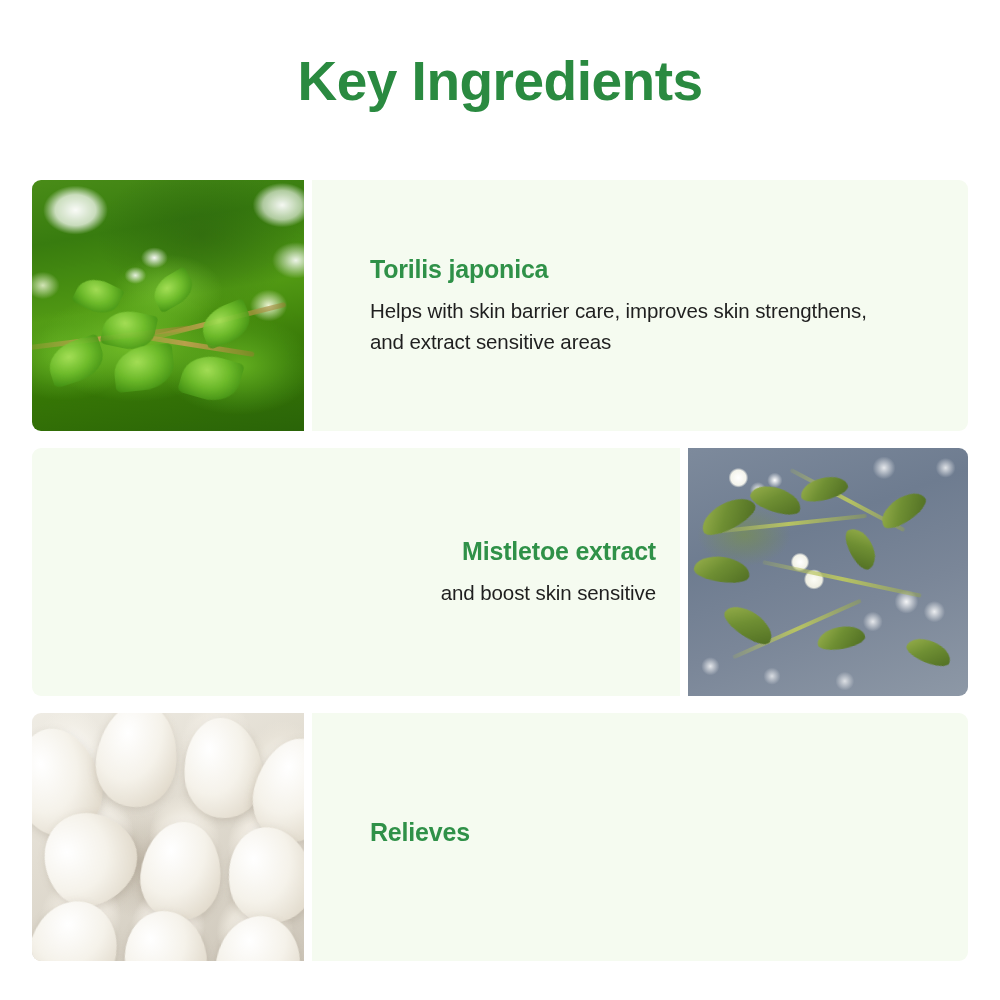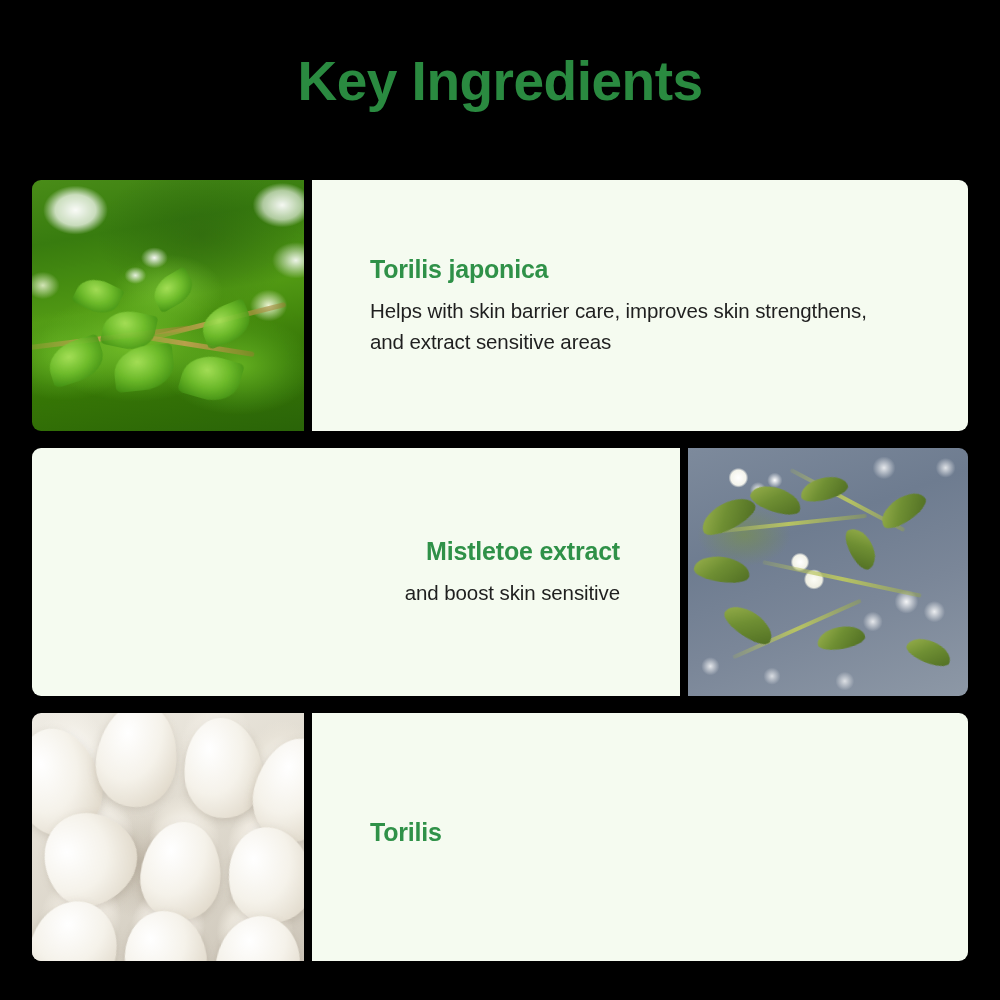--- a/index.html
+++ b/index.html
@@ -13,21 +13,21 @@
   body {
     background: #e6f6cf;
     font-family: "Liberation Sans", sans-serif;
     -webkit-font-smoothing: antialiased;
   }
 
   .page {
     position: relative;
     width: 1000px;
     height: 1000px;
-    background: #000000;
+    background: #ffffff;
   }
 
   
   .page-title {
     position: absolute;
     left: 0;
     top: 50px;
     width: 1000px;
     text-align: center;
     font-size: 55px;
@@ -87,21 +87,21 @@
     padding: 0 38px 0 58px;
     align-items: flex-start;
     text-align: left;
   }
 
   
   #card-2 { left: 32px; top: 440px; width: 936px; height: 248px; }
   #card-2 .card-panel {
     left: 0; width: 648px;
     border-radius: 9px 0 0 9px;
-    padding: 0 60px 0 38px;
+    padding: 0 24px 0 38px;
     align-items: flex-end;
     text-align: right;
   }
   #card-2 .card-photo { left: 656px; width: 280px; border-radius: 0 9px 9px 0; }
 
   
   #card-3 { left: 32px; top: 705px; width: 936px; height: 248px; }
   #card-3 .card-photo { left: 0; width: 272px; border-radius: 9px 0 0 9px; }
   #card-3 .card-panel {
     left: 280px; width: 656px;
@@ -277,17 +277,17 @@
         <div class="coc" style="left:4%;  top:40%; width:92px; height:92px;  transform:rotate(-38deg);"></div>
         <div class="coc" style="left:40%; top:44%; width:80px; height:98px;  transform:rotate(6deg);"></div>
         <div class="coc" style="left:72%; top:46%; width:84px; height:96px;  transform:rotate(-12deg);"></div>
         <div class="coc" style="left:0%;  top:76%; width:86px; height:88px;  transform:rotate(18deg);"></div>
         <div class="coc" style="left:34%; top:80%; width:82px; height:86px;  transform:rotate(-8deg);"></div>
         <div class="coc" style="left:68%; top:82%; width:84px; height:88px;  transform:rotate(10deg);"></div>
       </div>
     </div>
 
     <div class="card-panel">
-      <div class="ing-name">Torilis</div>
+      <div class="ing-name">Relieves</div>
     </div>
   </div>
 
 </div>
 
 </body></html>

